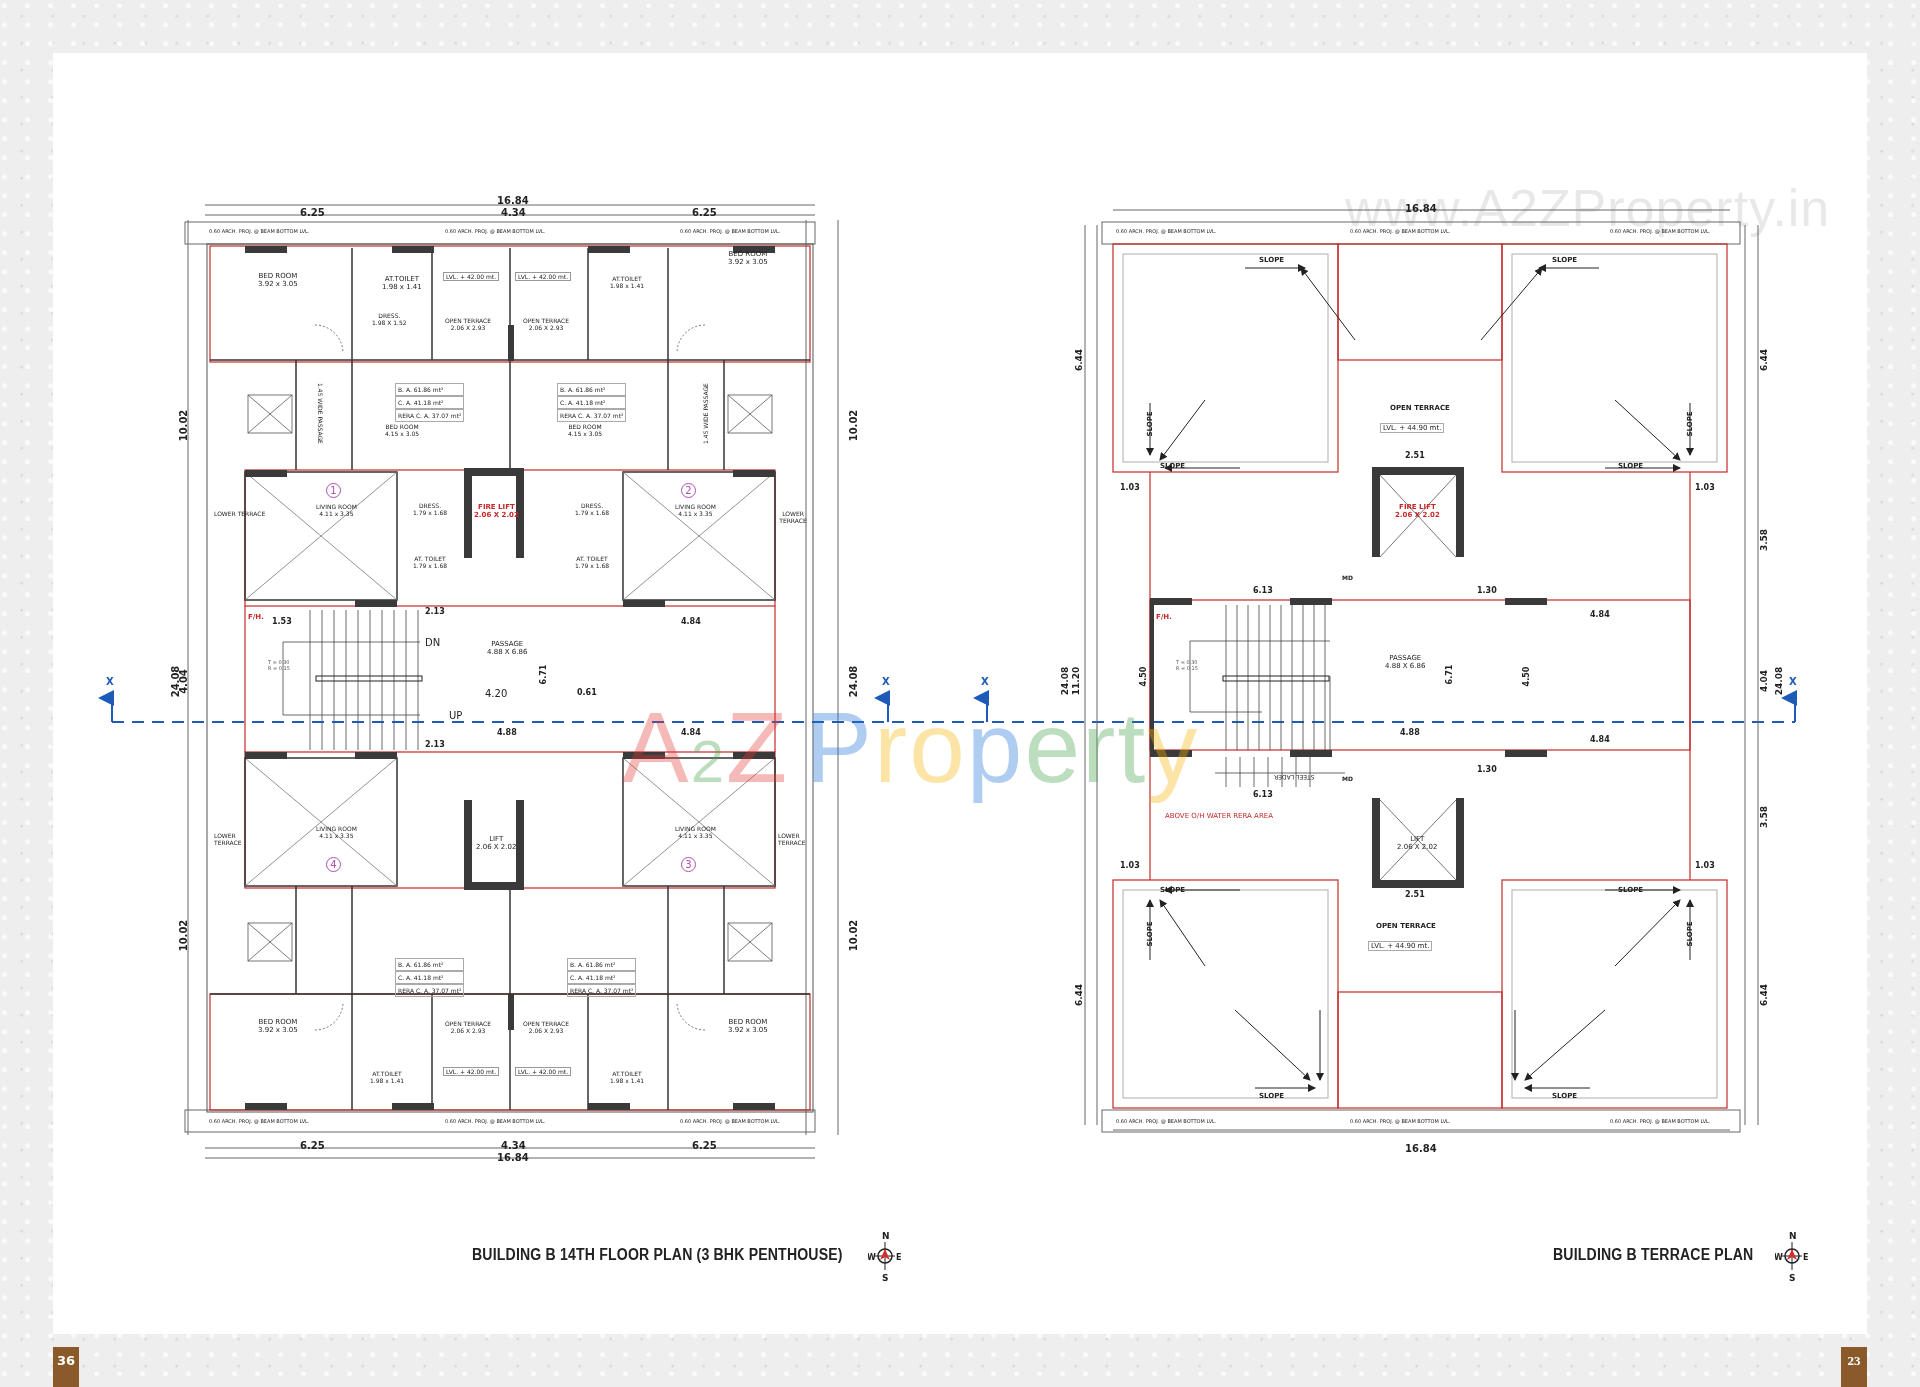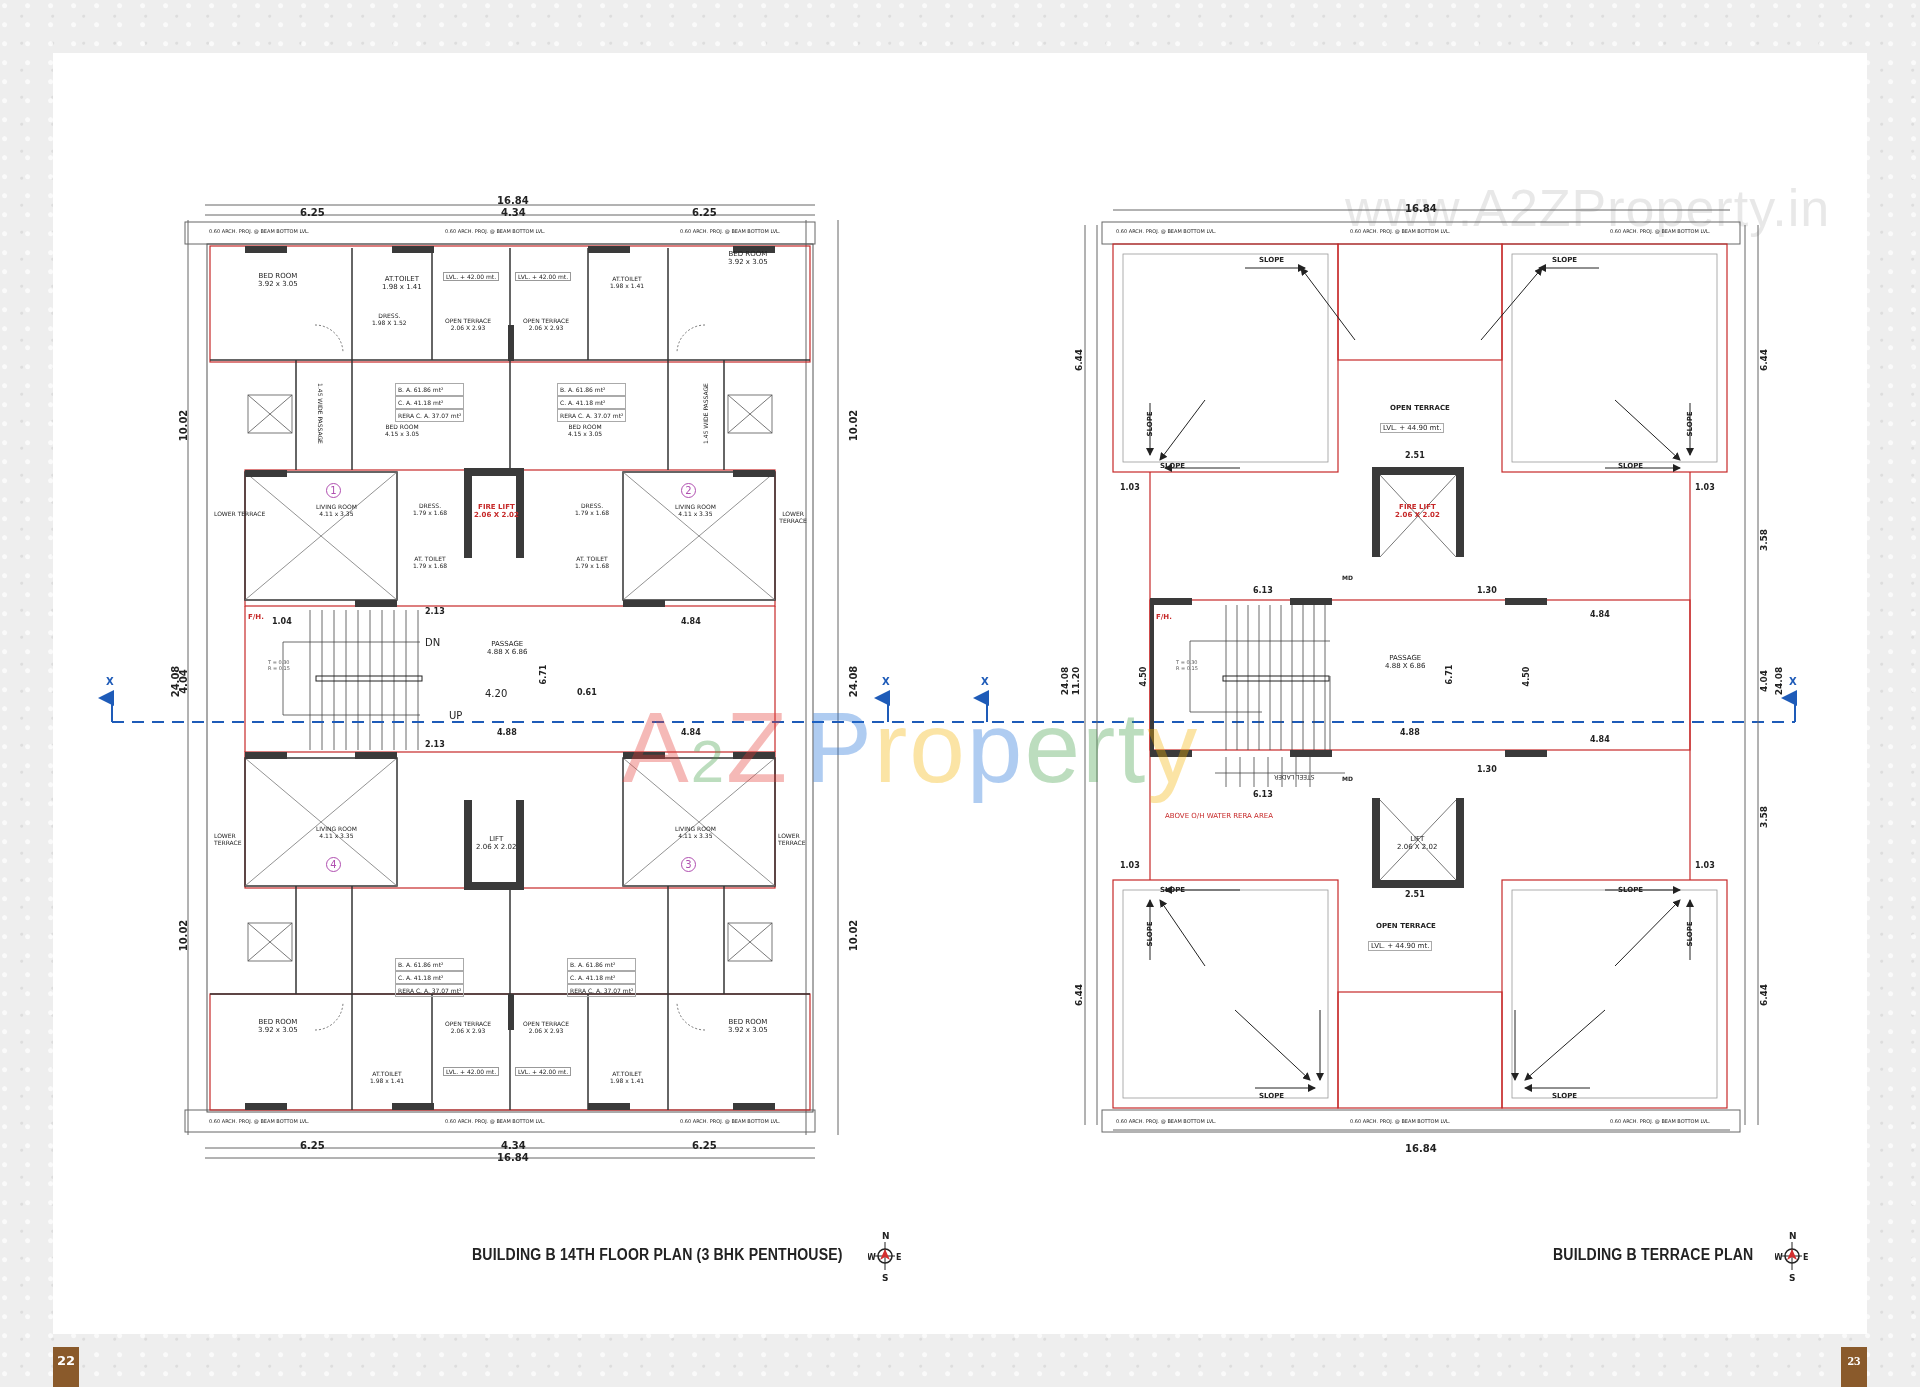--- a/index.html
+++ b/index.html
@@ -39,21 +39,21 @@
     position: absolute; left: 622px; top: 690px; font-size: 100px; font-weight: normal;
     font-family: "Liberation Sans", sans-serif; opacity: 0.35; letter-spacing: 2px;
     white-space: nowrap;
   }
 </style>
 </head>
 <body>
 
 <div class="sheet"></div>
 
-<div class="page-num" style="left:53px;">22</div>
+<div class="page-num" style="left:53px;">36</div>
 <div class="page-num" style="left:1841px;font-family:Liberation Serif, serif;">23</div>
 
 <div class="watermark-url">www.A2ZProperty.in</div>
 
 <svg style="position:absolute;left:0;top:0;" width="1920" height="1387" viewBox="0 0 1920 1387">
   <defs>
     <marker id="arr" markerWidth="8" markerHeight="8" refX="7" refY="4" orient="auto">
       <path d="M0,0 L8,4 L0,8 z" fill="#222"></path>
     </marker>
     <marker id="arrb" markerWidth="8" markerHeight="8" refX="4" refY="7" orient="auto">
@@ -342,21 +342,21 @@
       <div>4.88 X 6.86</div>
   </div>
   <div style="position:absolute;left:268px;top:659px;font-size:5px;color:#555;">
     <div>T = 0.30</div>
       <div>R = 0.15</div>
   </div>
   <div style="position:absolute;left:425px;top:637px;font-size:10px;">DN</div>
   <div style="position:absolute;left:449px;top:710px;font-size:10px;">UP</div>
   <div style="position:absolute;left:248px;top:613px;font-size:7px;color:#c62828;font-weight:bold;">F/H.</div>
 
-  <div style="position:absolute;left:272px;top:617px;font-size:8px;font-weight:bold;">1.04</div>
+  <div style="position:absolute;left:272px;top:617px;font-size:8px;font-weight:bold;">1.53</div>
   <div style="position:absolute;left:485px;top:688px;font-size:10px;font-weight:normal;">4.20</div>
   <div style="position:absolute;left:497px;top:728px;font-size:8px;font-weight:bold;">4.88</div>
   <div style="position:absolute;left:425px;top:607px;font-size:8px;font-weight:bold;">2.13</div>
   <div style="position:absolute;left:425px;top:740px;font-size:8px;font-weight:bold;">2.13</div>
   <div style="position:absolute;left:577px;top:688px;font-size:8px;font-weight:bold;">0.61</div>
   <div style="position:absolute;left:681px;top:617px;font-size:8px;font-weight:bold;">4.84</div>
   <div style="position:absolute;left:681px;top:728px;font-size:8px;font-weight:bold;">4.84</div>
   <div style="position:absolute;left:534px;top:670px;font-size:8px;font-weight:bold;transform:rotate(-90deg);">6.71</div>
 
   <div style="position:absolute;left:214px;top:510px;font-size:6px;text-align:center;">LOWER TERRACE</div>

